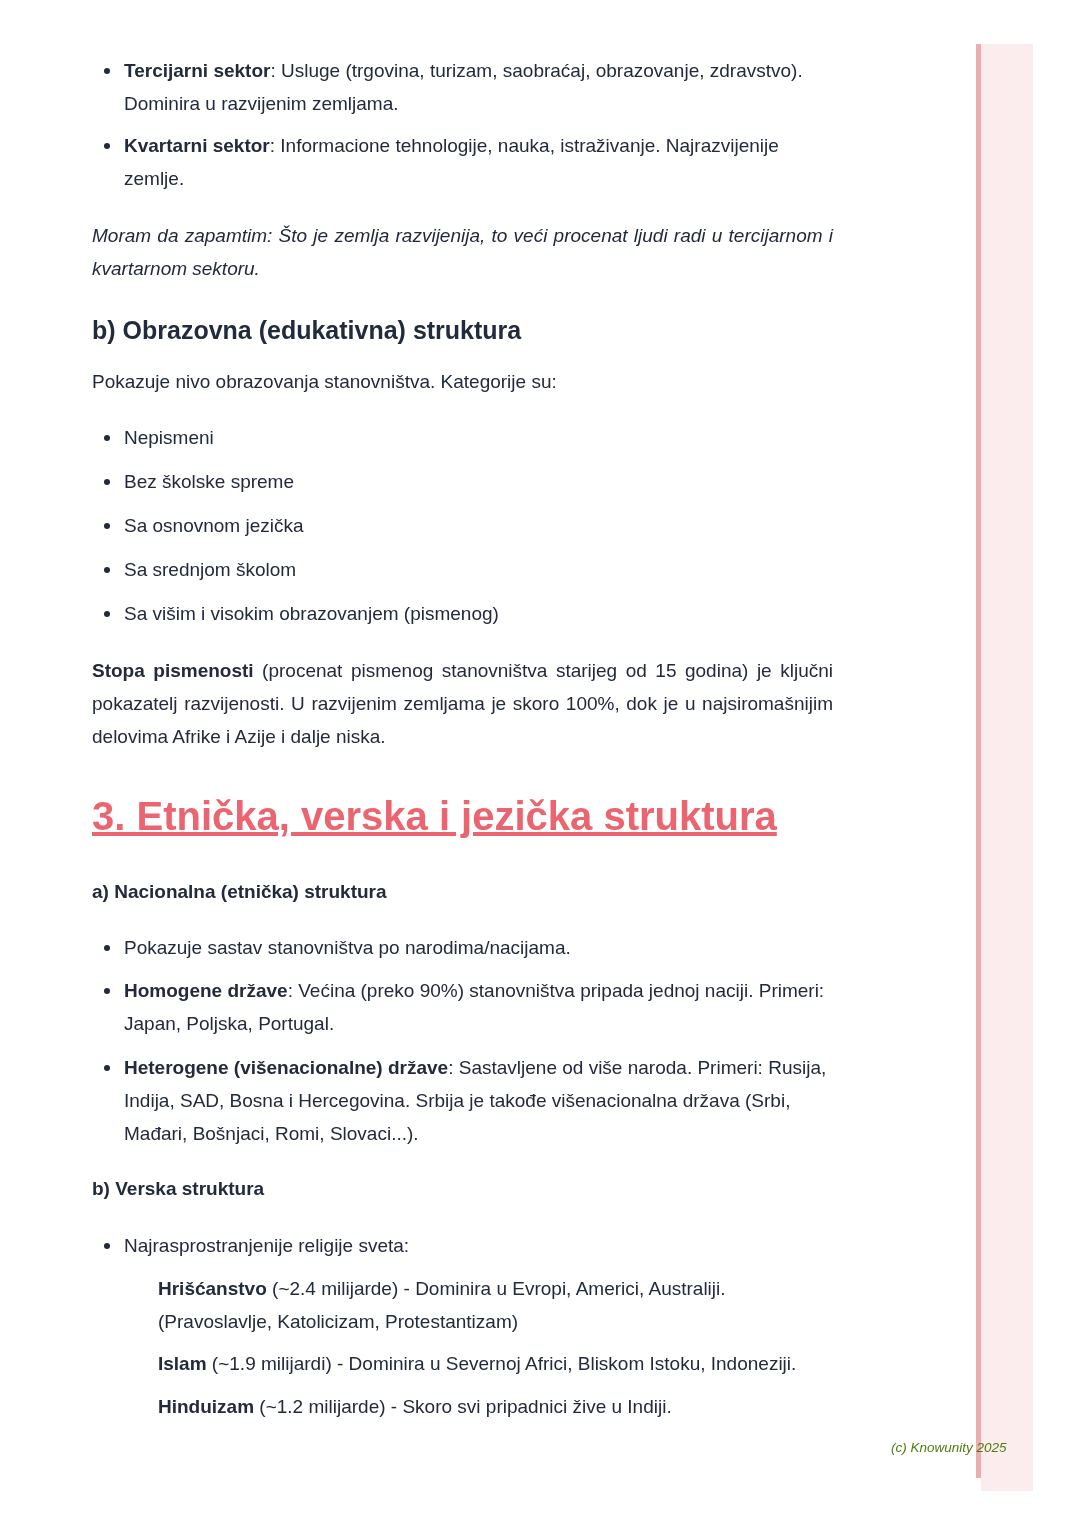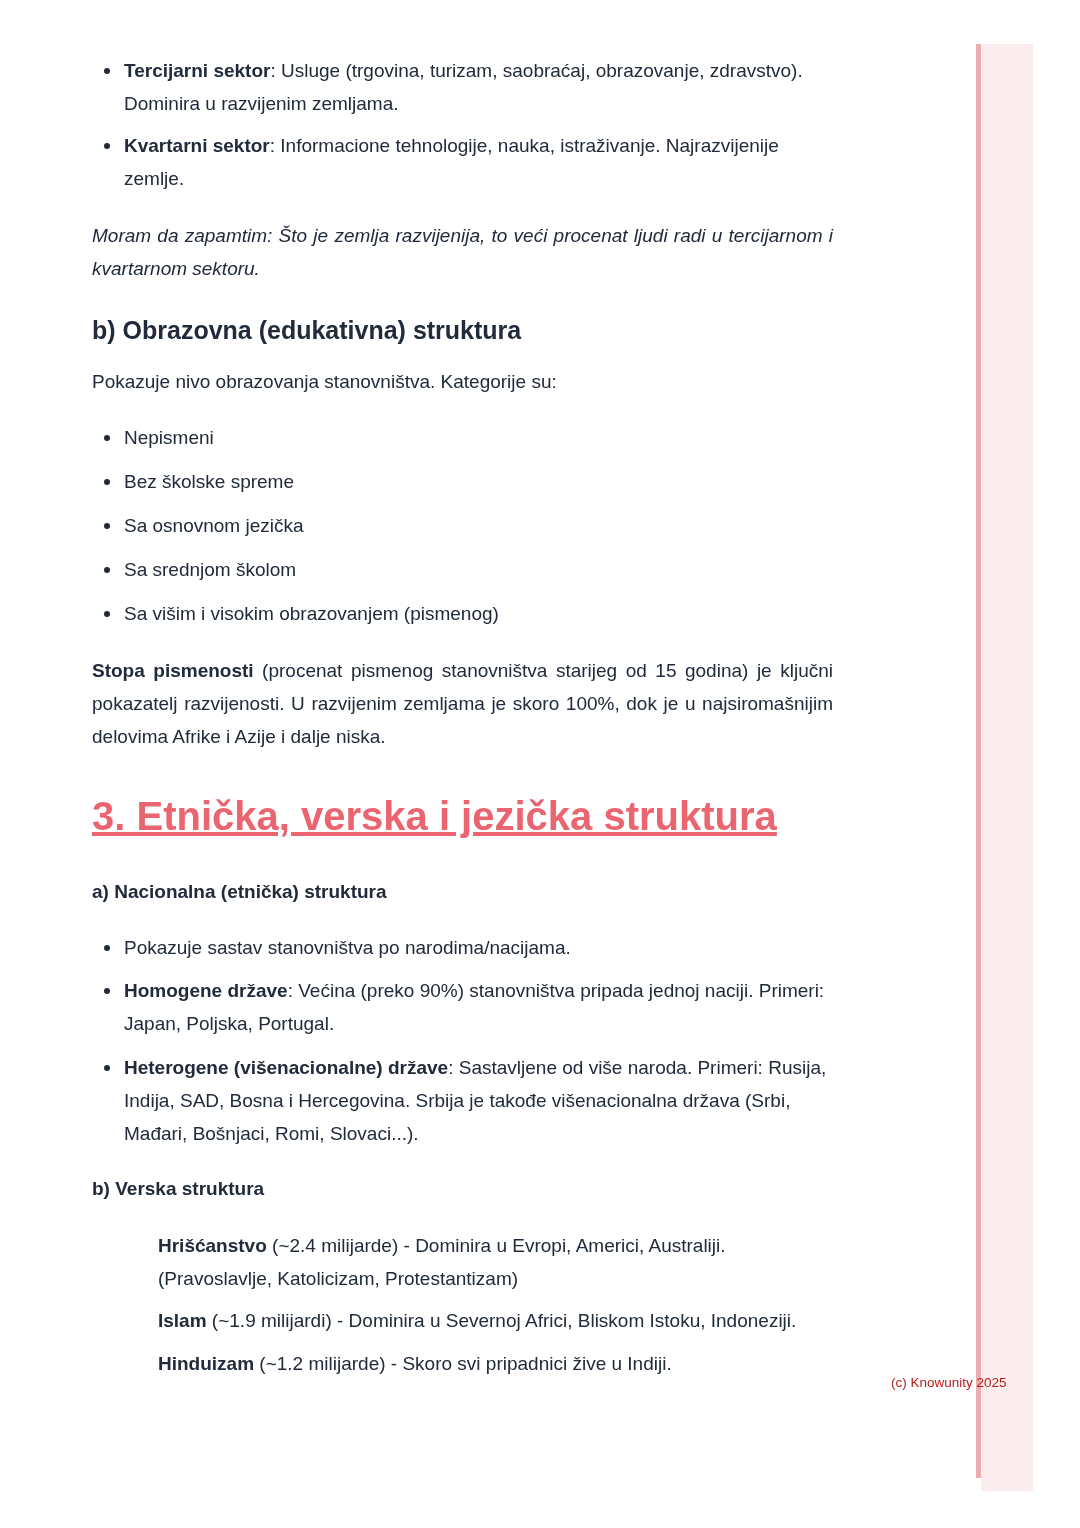--- a/index.html
+++ b/index.html
@@ -71,23 +71,23 @@
     width: 52px; height: 1447px;
     background: #fbeded;
   }
   .sidebar-line {
     position: absolute; left: 976px; top: 44px;
     width: 5px; height: 1434px;
     background: #edacb0;
   }
 
   .footer-copyright {
-    position: absolute; left: 891px; top: 1374px;
+    position: absolute; left: 891px; top: 1439px;
     font-size: 13.5px; line-height: 18px;
-    color: #b91c1c; z-index: 5; white-space: nowrap;
+    color: #4d7c0f; z-index: 5; white-space: nowrap; font-style: italic;
   }
 </style>
 </head>
 <body>
 
 <div class="content">
 
   <div class="sector-list">
     <div class="bullet-item">
       <span class="dot"></span>
@@ -147,20 +147,24 @@
     </div>
     <div class="bullet-item">
       <span class="dot"></span>
       <strong>Heterogene (višenacionalne) države</strong><span>: Sastavljene od više naroda. Primeri: Rusija, Indija, SAD, Bosna i Hercegovina. Srbija je takođe višenacionalna država (Srbi, Mađari, Bošnjaci, Romi, Slovaci...).</span>
     </div>
   </div>
 
   <h3 class="sub-heading religion-heading" style="font-size:19px;">b) Verska struktura</h3>
 
   <div class="religion-list">
+    <div class="bullet-item">
+      <span class="dot"></span>
+      <span>Najrasprostranjenije religije sveta:</span>
+    </div>
 
     <div class="religion-sublist">
       <div class="sub-item">
         <span class="dot"></span>
         <strong>Hrišćanstvo</strong><span> (~2.4 milijarde) - Dominira u Evropi, Americi, Australiji. (Pravoslavlje, Katolicizam, Protestantizam)</span>
       </div>
       <div class="sub-item">
         <span class="dot"></span>
         <strong>Islam</strong><span> (~1.9 milijardi) - Dominira u Severnoj Africi, Bliskom Istoku, Indoneziji.</span>
       </div>

